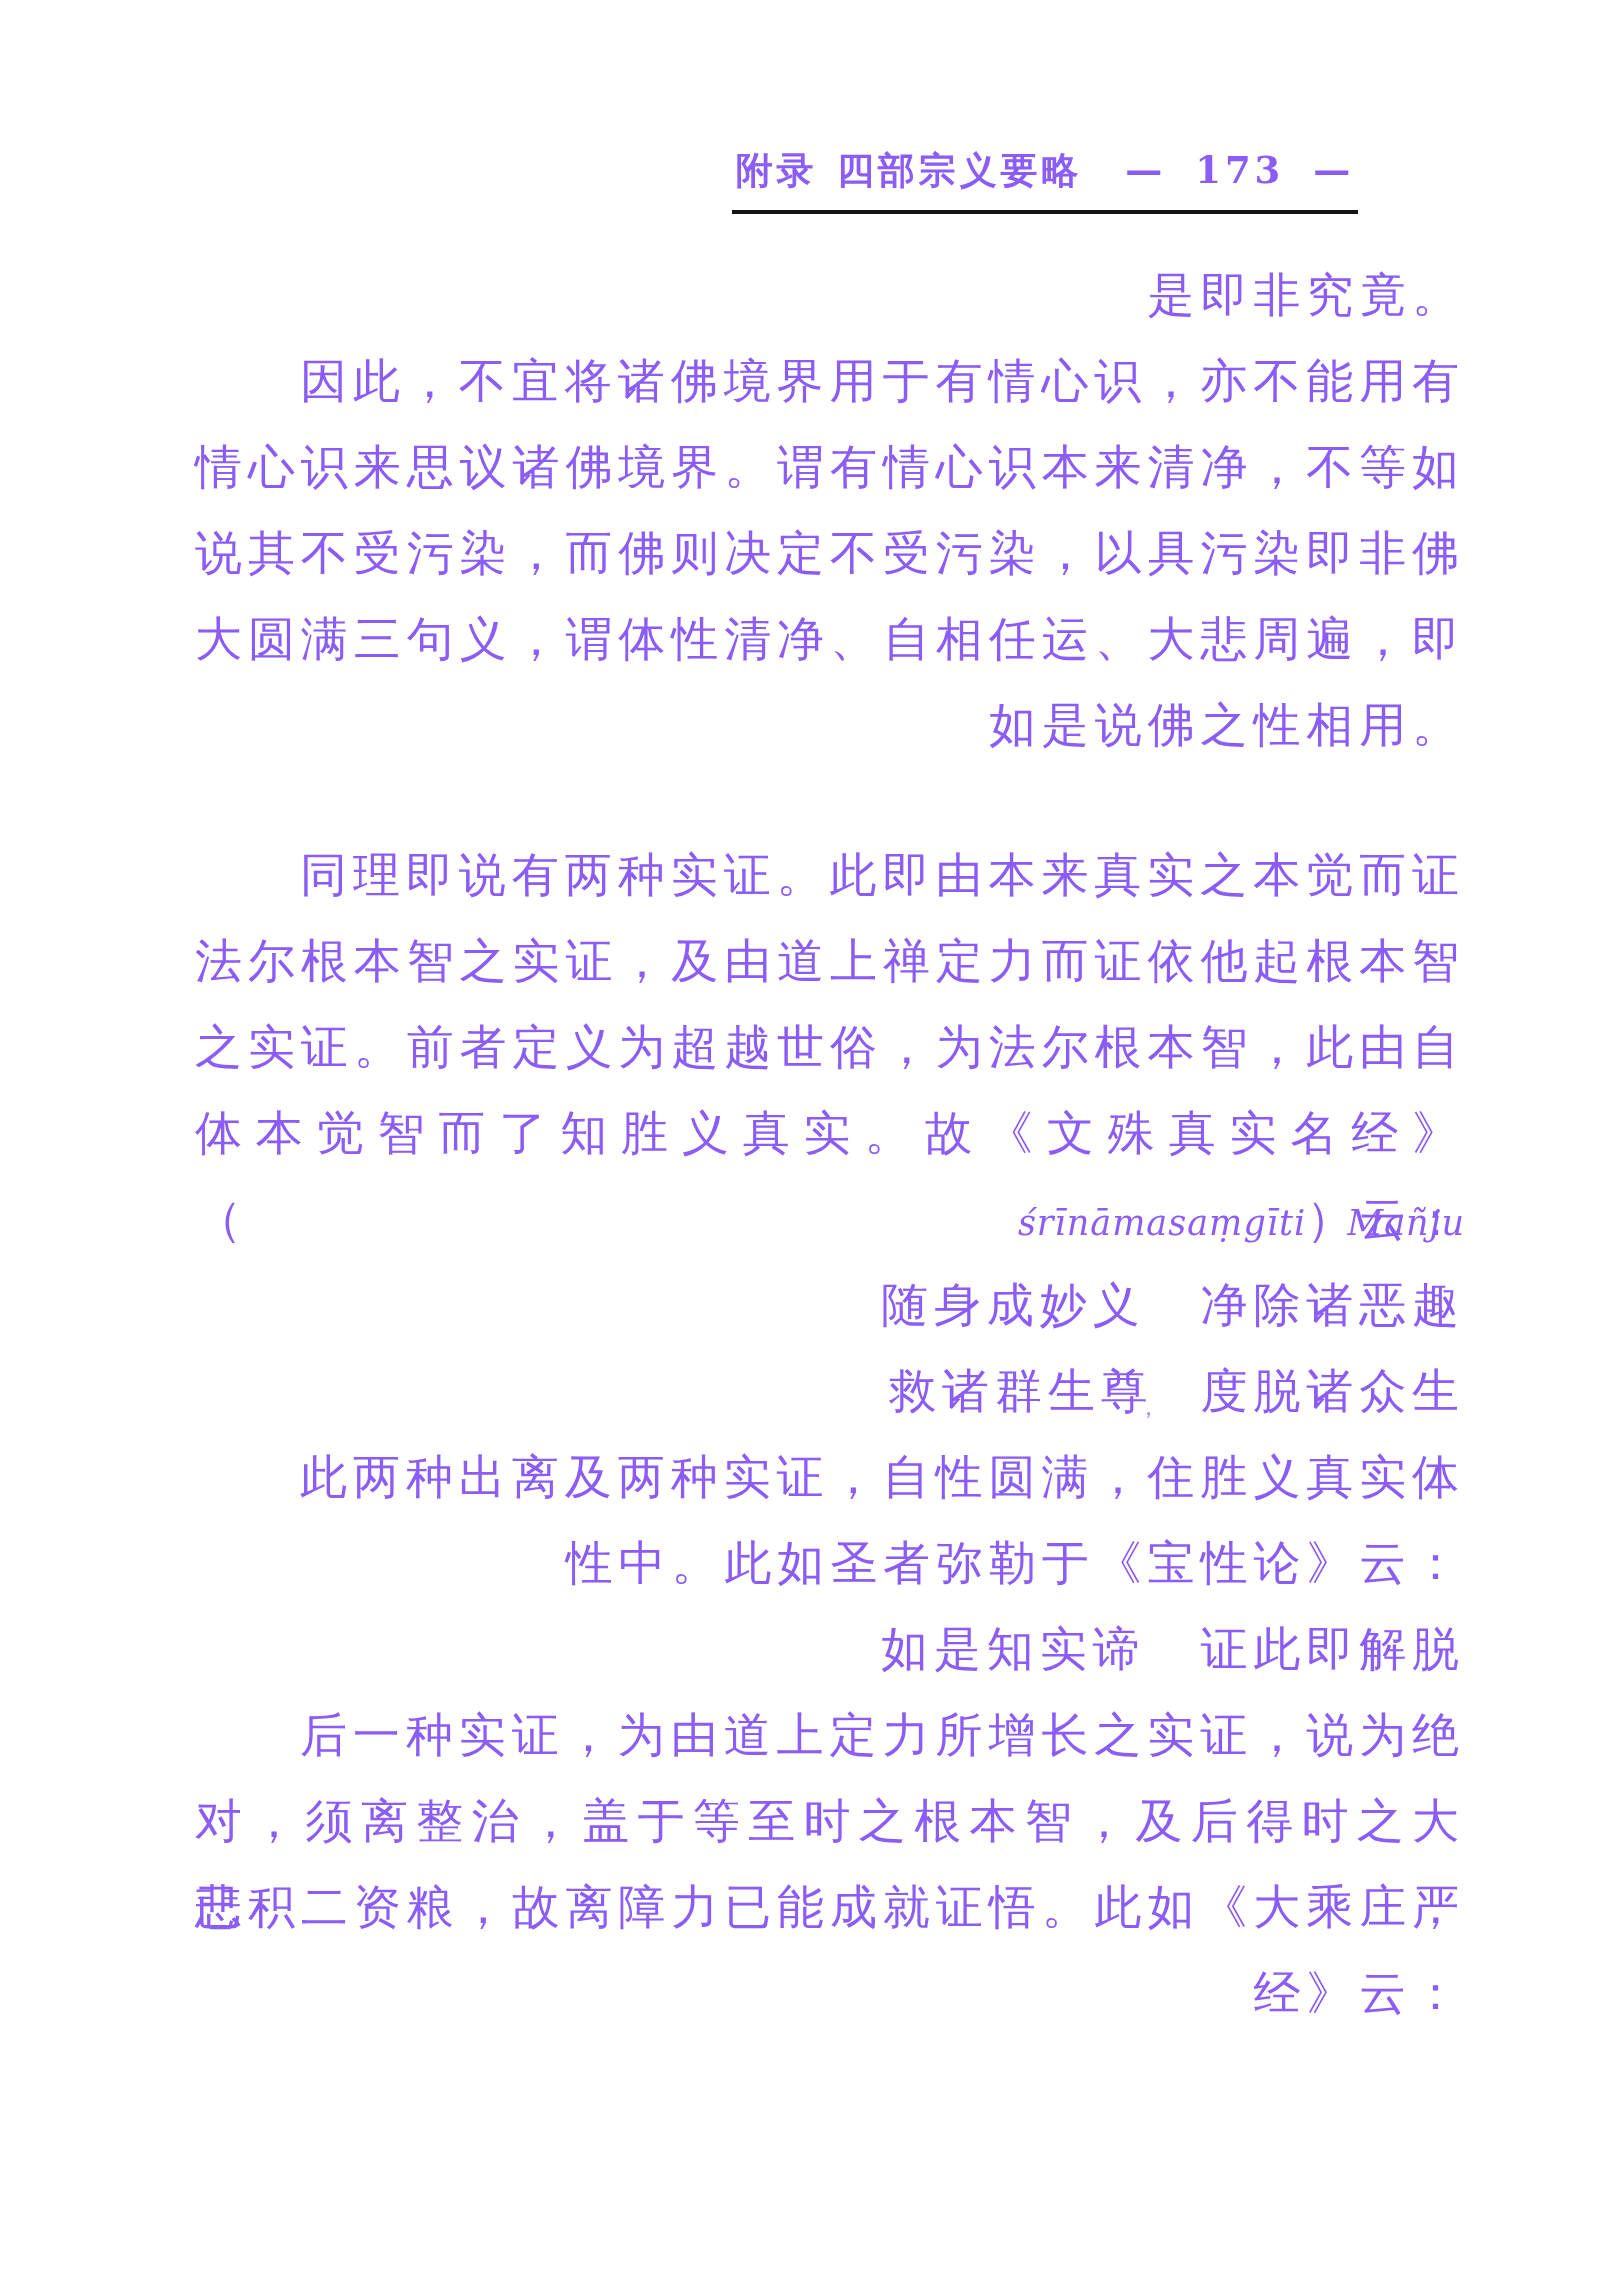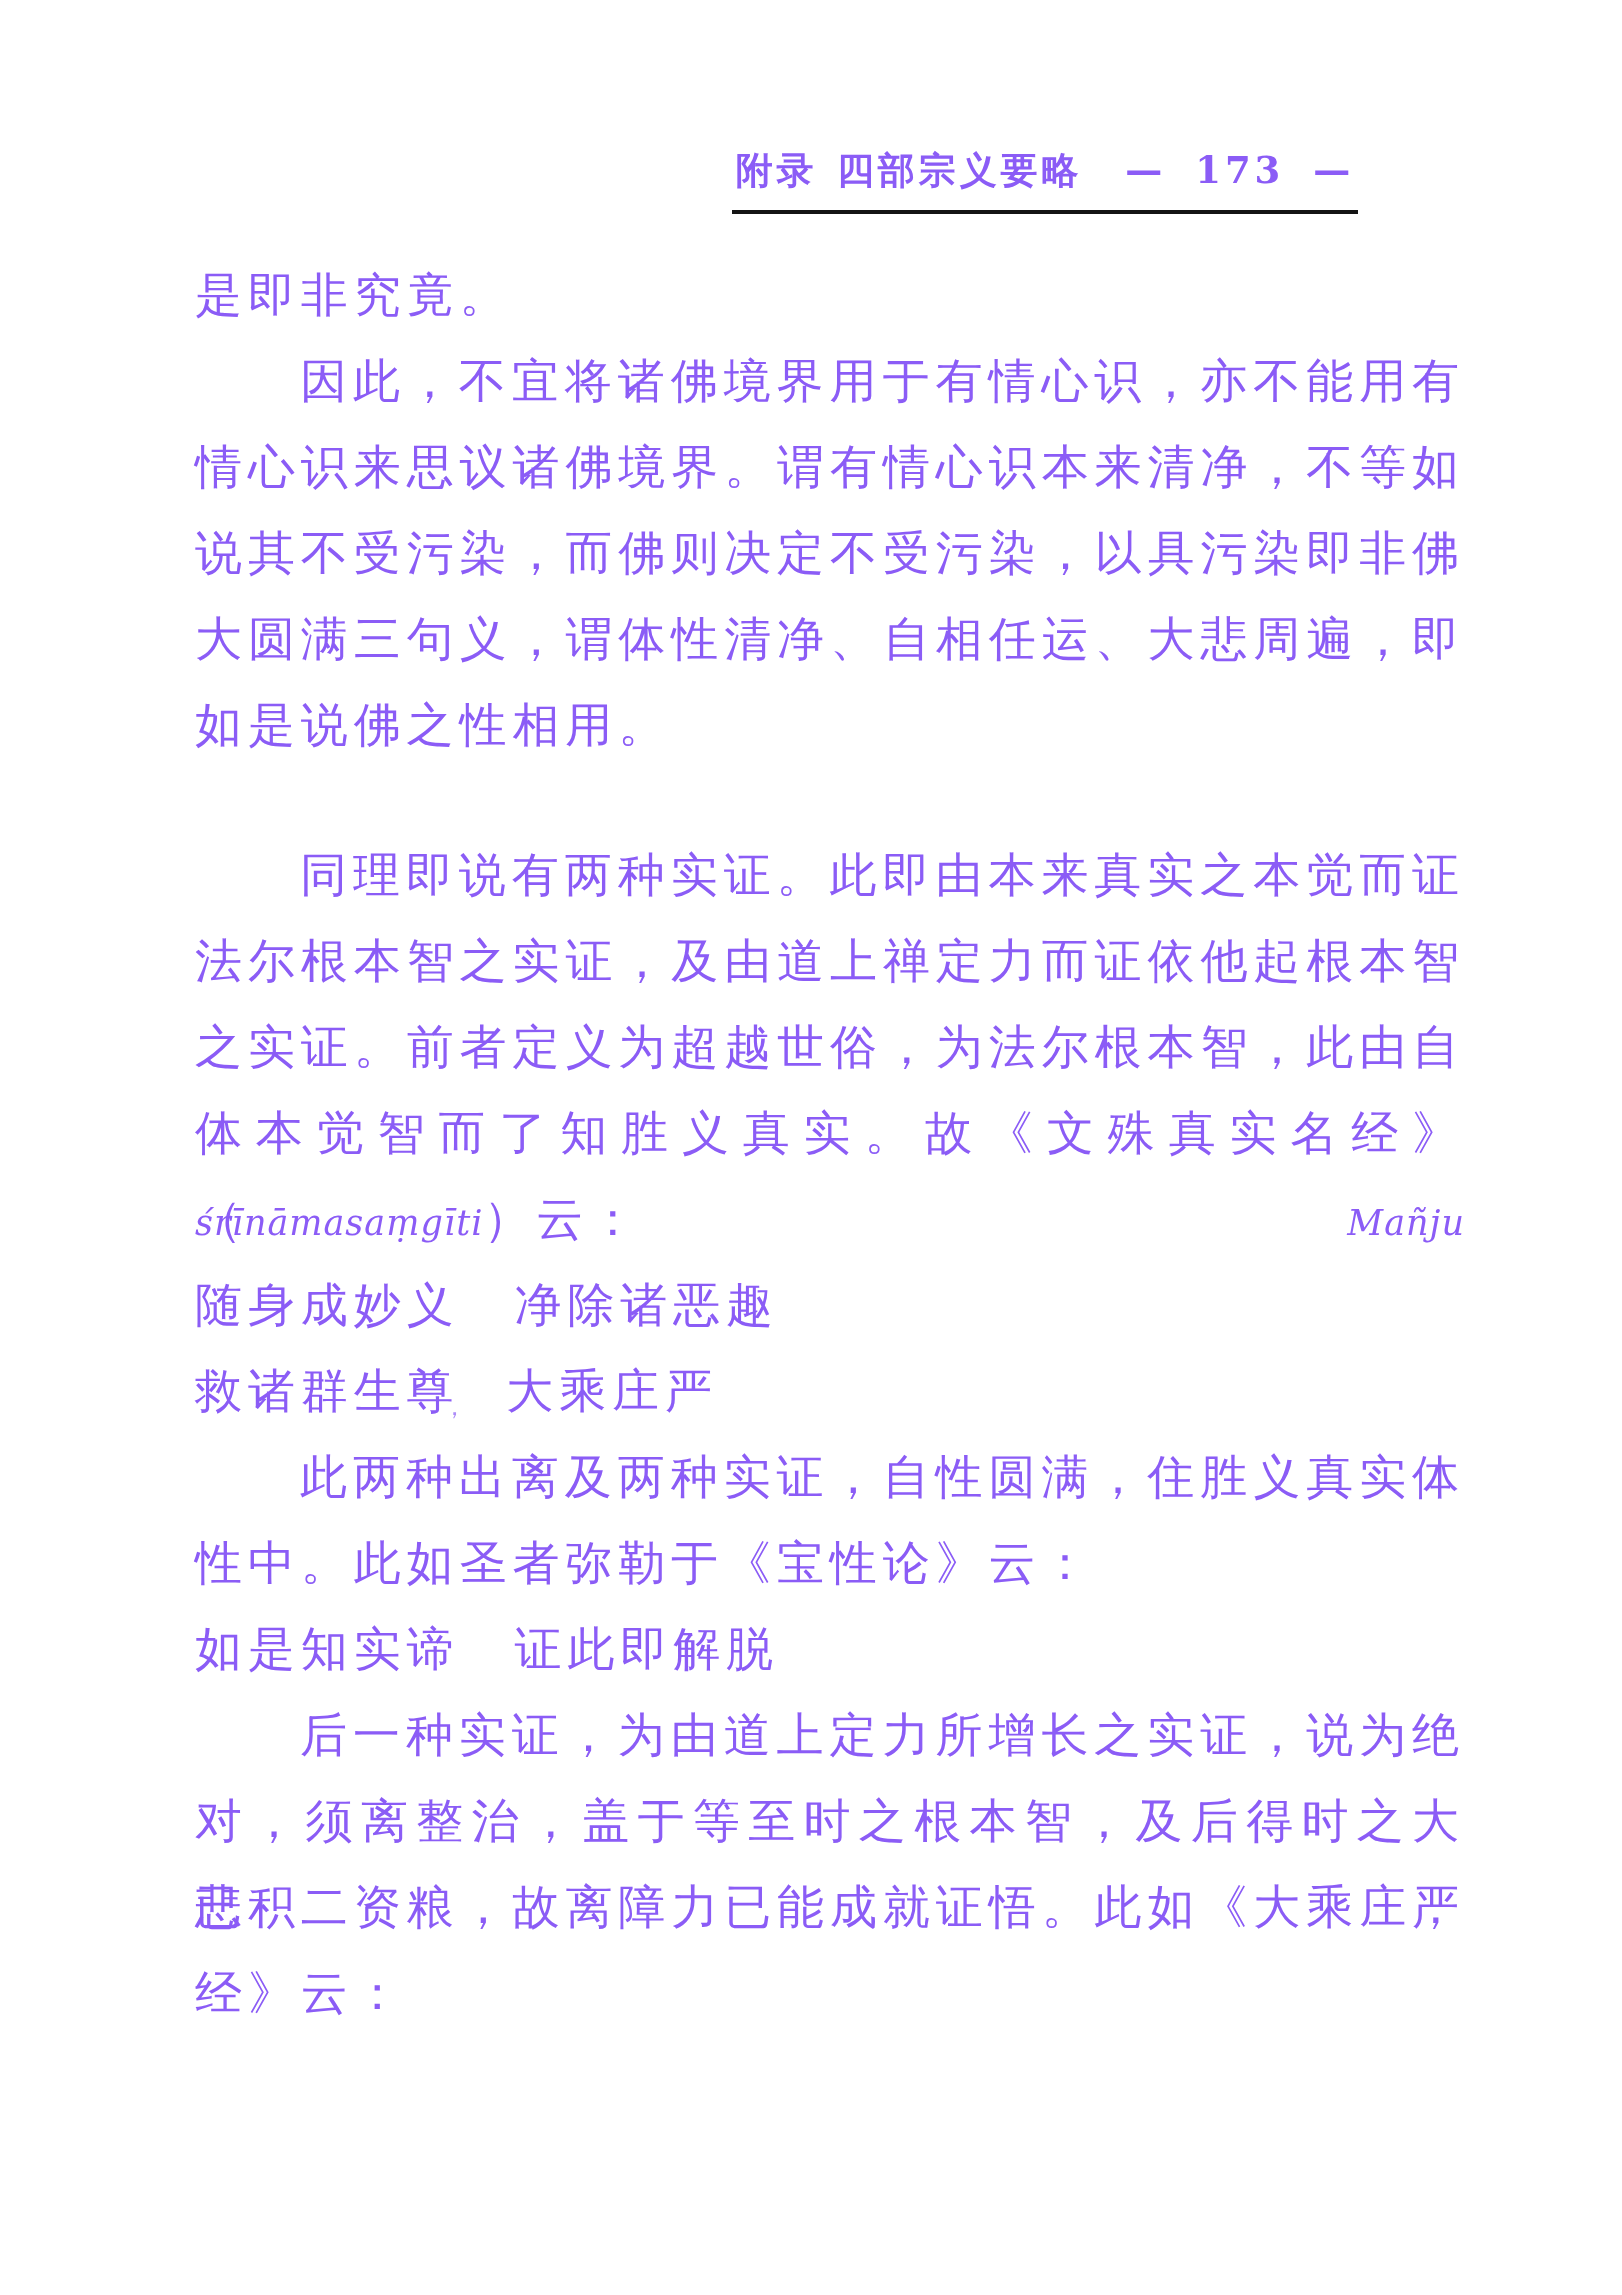--- a/index.html
+++ b/index.html
@@ -31,21 +31,21 @@
   
   .body{
     position:absolute;
     left:195px;
     top:252px;
     width:1270px;
     font-size:47px;
     line-height:86px;
     letter-spacing:5.9px;
   }
-  .line{height:86px;}
+  .line{height:86px;text-align:right;}
   .jl{text-align:justify;text-align-last:justify;}
   .ind{text-indent:105px;}
   .vline{}
   .vgap{display:inline-block;width:55px;}
   .gap-section{height:64px;}
   .latin{
     font-family:"DejaVu Serif", serif;
     font-style:italic;
     font-size:35px;
     letter-spacing:1px;
@@ -78,21 +78,21 @@
 
     <div class="gap-section"></div>
 
     <div class="line jl ind">同理即说有两种实证。此即由本来真实之本觉而证</div>
     <div class="line jl">法尔根本智之实证，及由道上禅定力而证依他起根本智</div>
     <div class="line jl">之实证。前者定义为超越世俗，为法尔根本智，此由自</div>
     <div class="line jl"><span>体本觉智而了知胜义真实。故《文殊真实名经》（</span><span class="latin">Mañju</span></div>
     <div class="line"><span class="latin">śrīnāmasaṃgīti</span><span>）云：</span></div>
 
     <div class="line vline"><span>随身成妙义</span><span class="vgap"></span><span>净除诸恶趣</span></div>
-    <div class="line vline"><span>救诸群生尊</span><span class="fm">，</span><span class="vgap"></span><span>大乘庄严</span></div>
+    <div class="line vline"><span>救诸群生尊</span><span class="fm">，</span><span class="vgap"></span><span>度脱诸众生</span></div>
 
     <div class="line jl ind">此两种出离及两种实证，自性圆满，住胜义真实体</div>
     <div class="line">性中。此如圣者弥勒于《宝性论》云：</div>
 
     <div class="line vline"><span>如是知实谛</span><span class="vgap"></span><span>证此即解脱</span></div>
 
     <div class="line jl ind">后一种实证，为由道上定力所增长之实证，说为绝</div>
     <div class="line jl">对，须离整治，盖于等至时之根本智，及后得时之大悲，</div>
     <div class="line jl">已积二资粮，故离障力已能成就证悟。此如《大乘庄严</div>
     <div class="line">经》云：</div>

